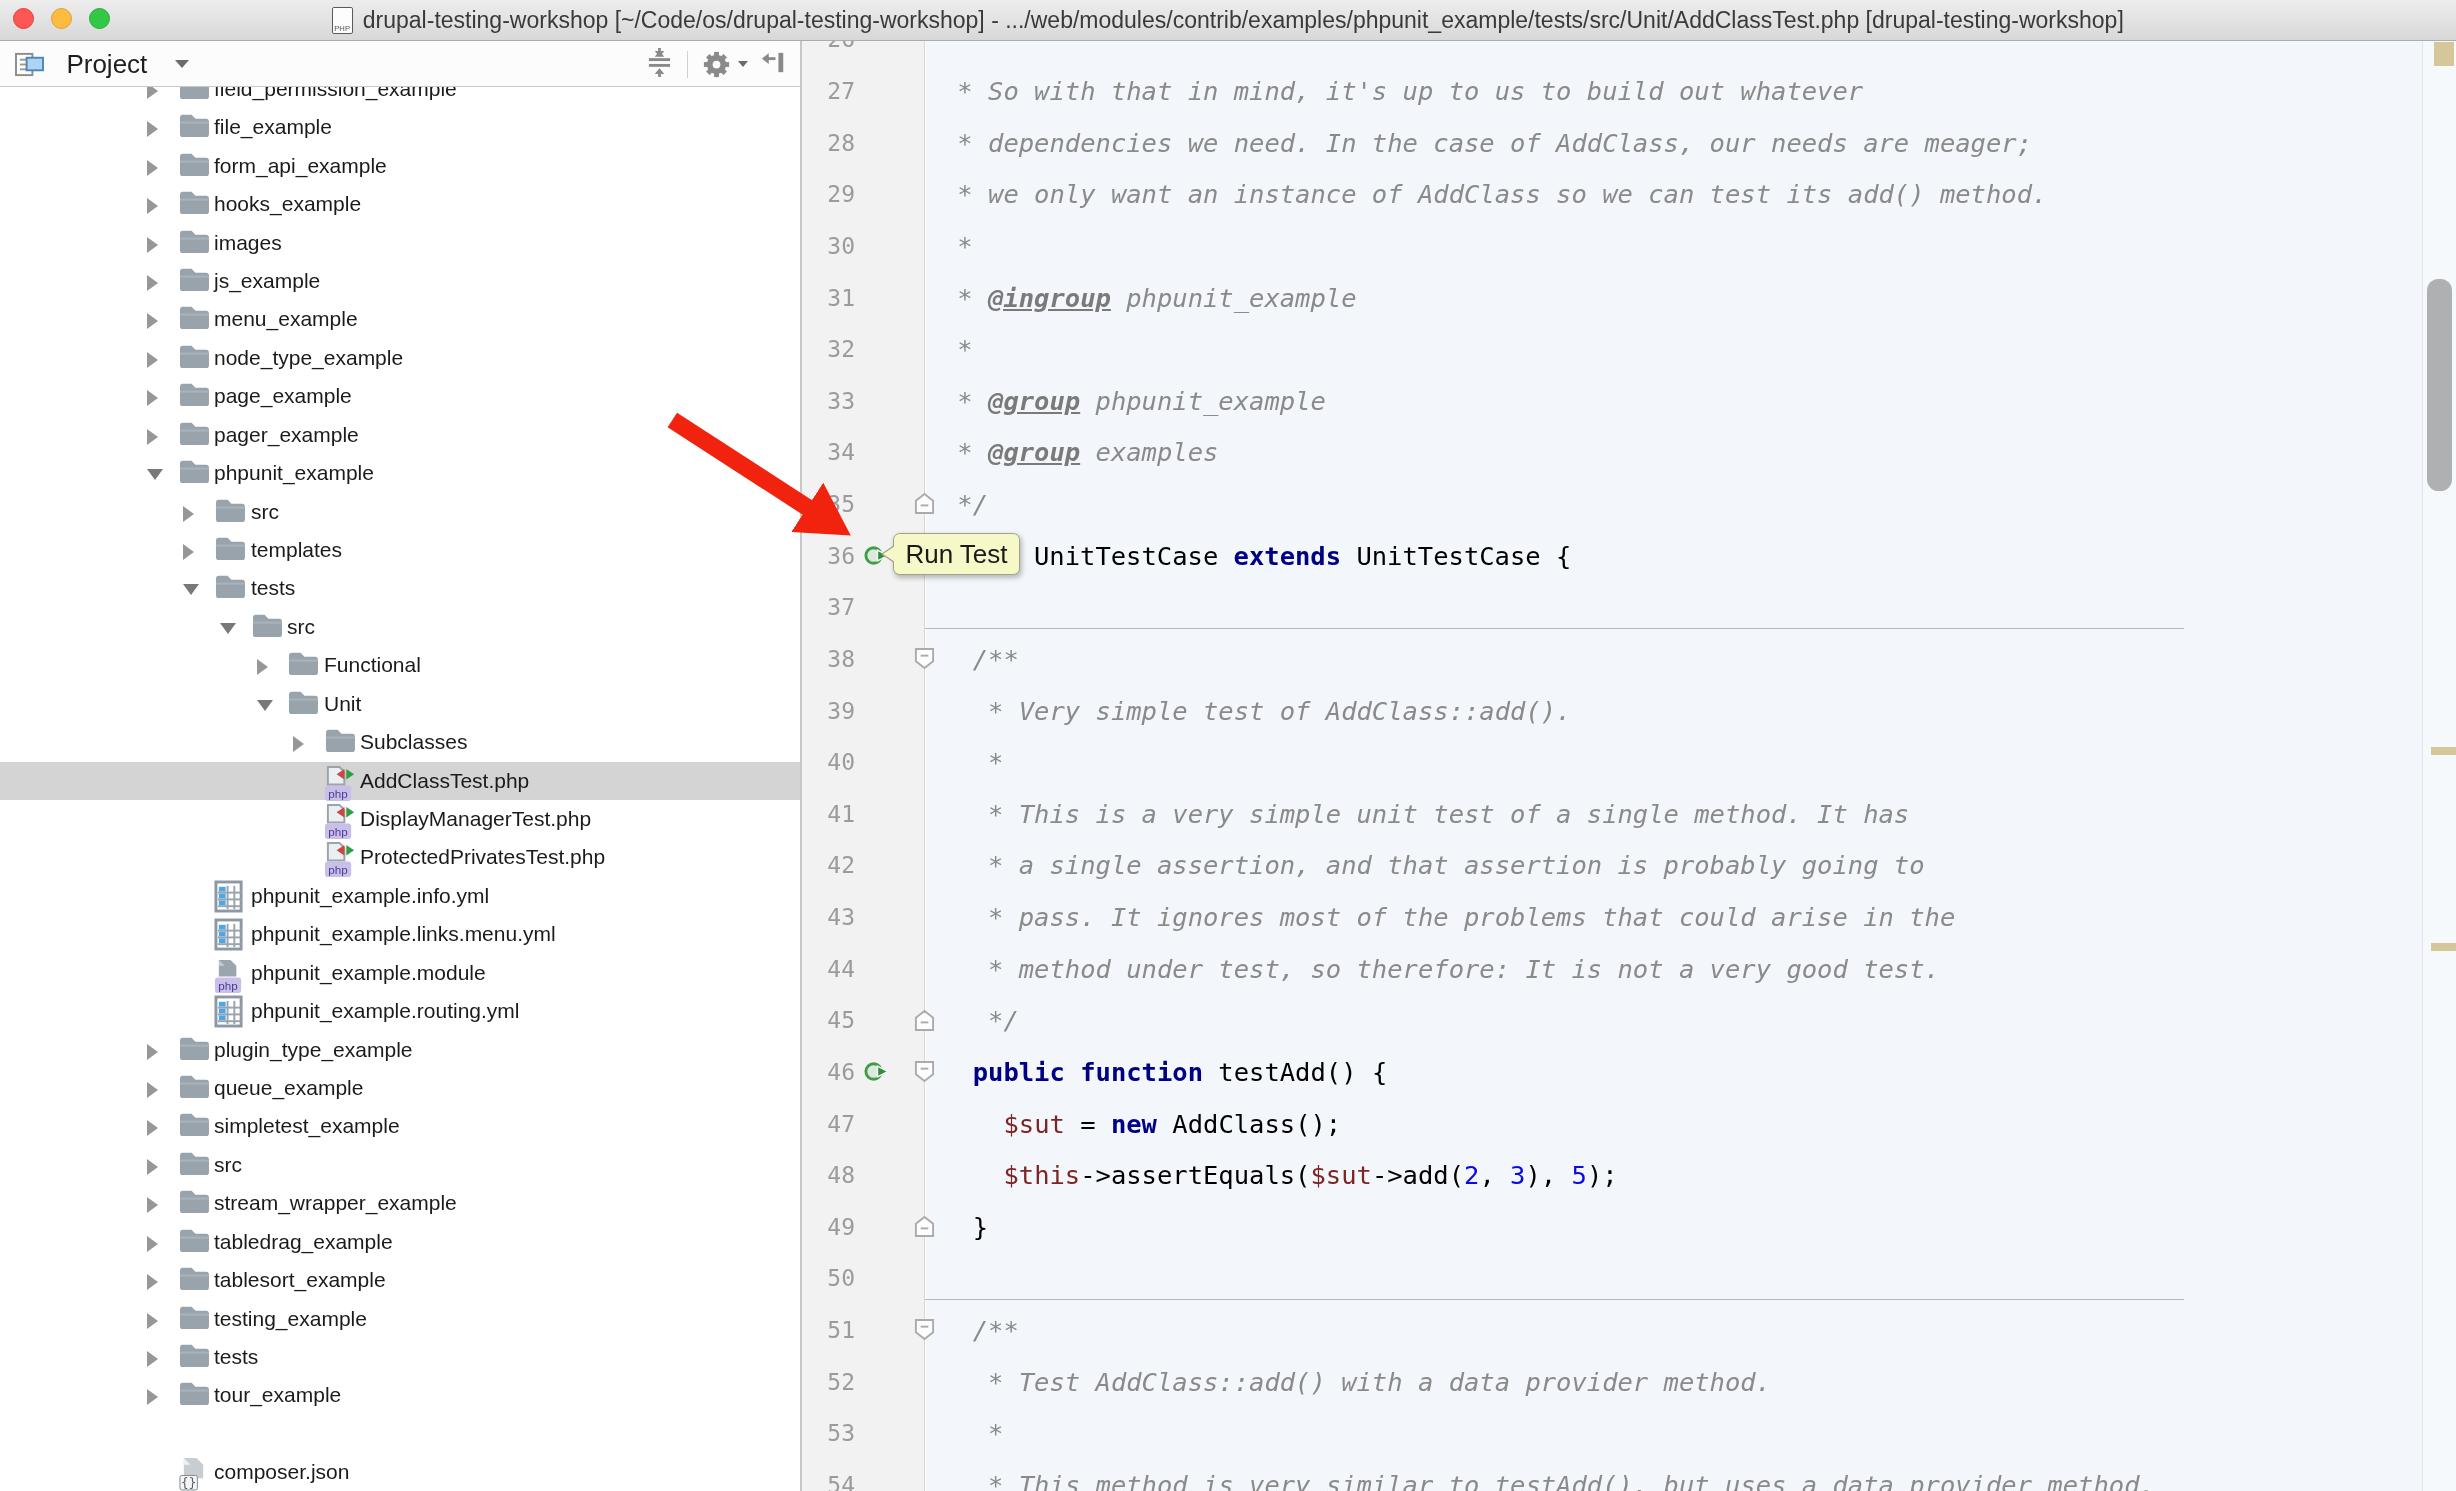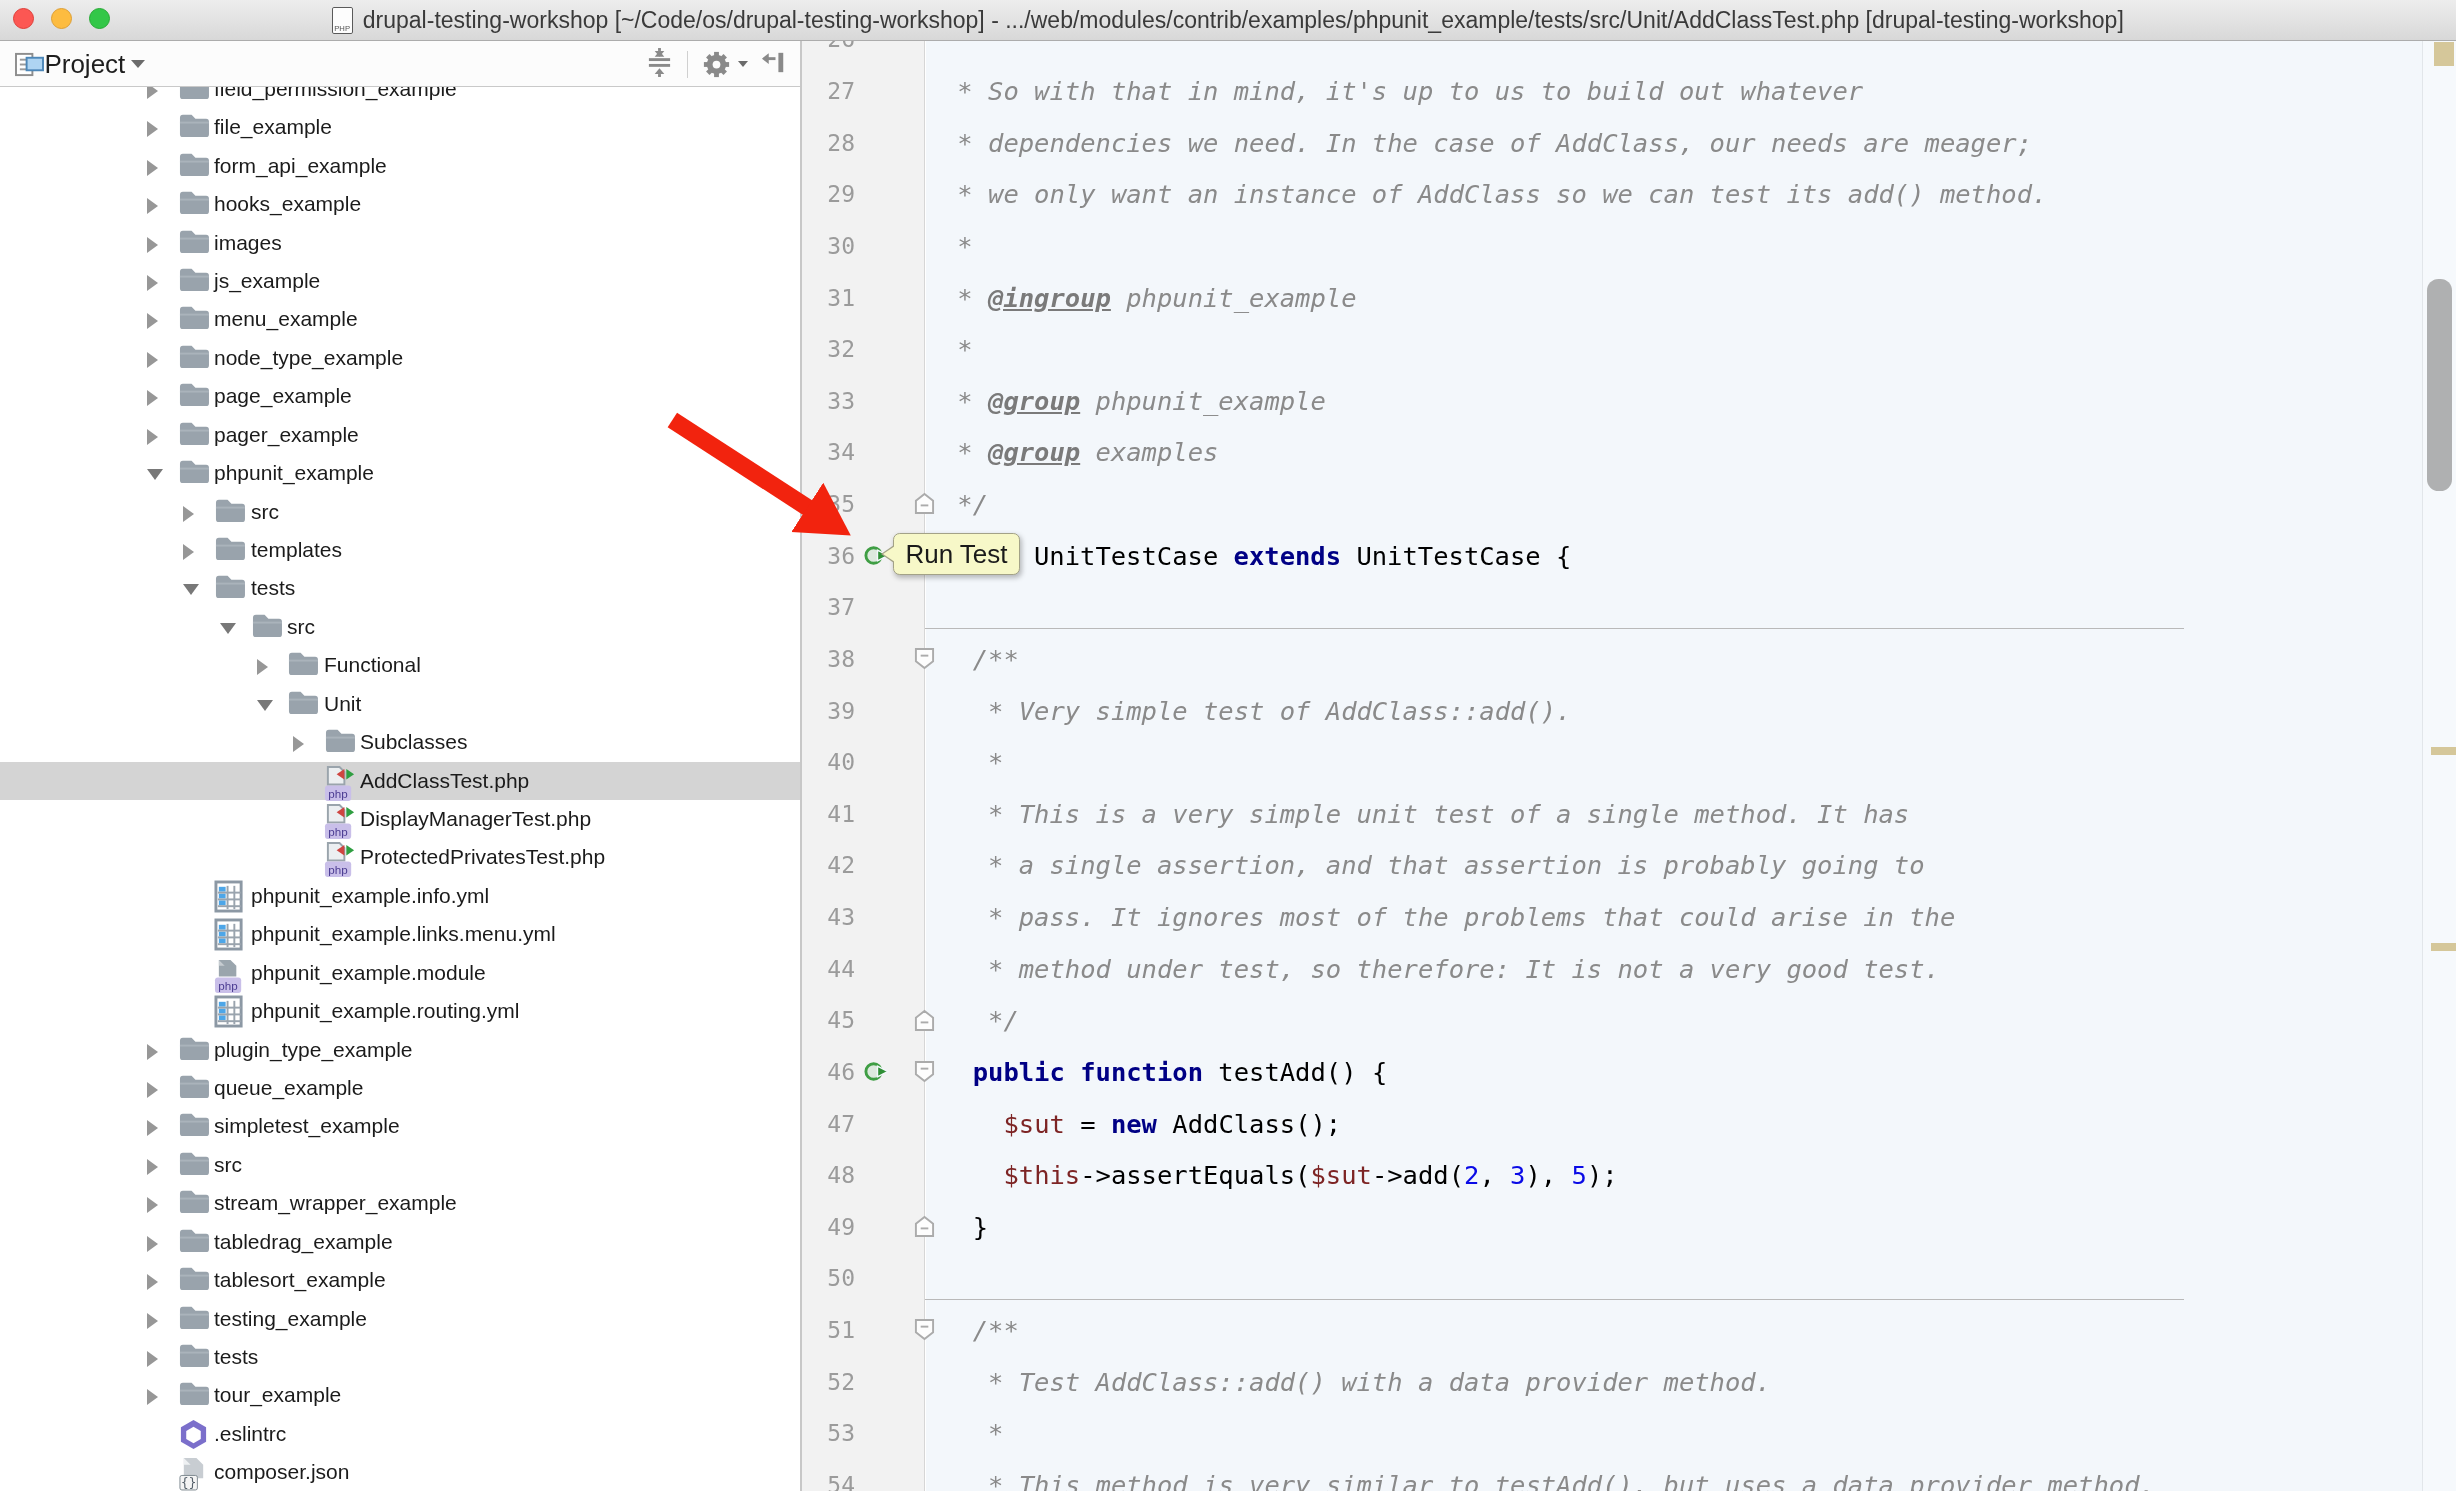--- a/index.html
+++ b/index.html
@@ -19,21 +19,21 @@
   #title-text { font-size:23px; color:#3a3a3a; white-space:nowrap; }
   .doc-ic { width:21px; height:27px; background:#fdfdfd; border:1.9px solid #5a5a5a;
     border-radius:1.9px; position:relative; flex:0 0 auto; }
   .doc-ic:after { content:"PHP"; position:absolute; left:1px; bottom:0px; font-size:7.7px; color:#555; }
 
   
   #panel { position:absolute; left:0; top:41px; width:800px; height:1451px; background:#fff; z-index:20; }
   #panel-border { position:absolute; left:800px; top:41px; width:1.9px; height:1451px; background:#c8c8c8; z-index:25; }
   #panel-header { position:absolute; left:0; top:0; width:800px; height:46px; background:#fcfcfc;
     border-bottom:1px solid #c9c9c9; z-index:10; }
-  #project-btn { position:absolute; left:15.4px; top:7.7px; height:31px; display:flex; align-items:center; gap:0; cursor:default; }
+  #project-btn { position:absolute; left:15.4px; top:7.7px; height:31px; display:flex; align-items:center; gap:22px; cursor:default; }
   #project-title { font-size:26px; color:#1e1e1e; }
   .proj-ic { width:29px; height:27px; position:relative; }
   .caret-down { width:0; height:0; border-left:7.7px solid transparent; border-right:7.7px solid transparent;
     border-top:8.6px solid #6b6b6b; margin-left:5.8px; }
   #panel-tools { position:absolute; right:9.6px; top:7.7px; height:31px; display:flex; align-items:center; gap:13.4px; }
   .tool-sep { width:1px; height:27px; background:#d0d0d0; }
 
   #tree { position:absolute; left:0; top:0; width:800px; height:1451px; }
   .trow { position:absolute; left:0; width:800px; height:38px; }
   .trow.sel { background:#d4d4d4; }
@@ -462,29 +462,20 @@
       </div>
       <div class="trow" style="top: 1335px;">
         <span class="exp collapsed" style="left: 147px;"></span>
         <span class="ticon" style="left: 178px;">
           <svg width="31" height="29" viewBox="0 0 32 30">
             <path d="M2 7 q0-3 3-3 h9 l4 4 h11 q3 0 3 3 v13 q0 3-3 3 H5 q-3 0-3-3 z" fill="#99a3ac"></path>
             <rect x="2" y="11" width="30" height="2" fill="#aab3bb"></rect>
           </svg>
         </span>
         <span class="tlabel" style="left: 214px;">tour_example</span>
-      </div>
-      <div class="trow" style="top: 1374px;">
-        <span class="ticon" style="left: 178px;">
-          <svg width="31" height="33" viewBox="0 0 32 34">
-            <polygon points="16,2 29,9.5 29,24.5 16,32 3,24.5 3,9.5" fill="#7b6fcb"></polygon>
-            <polygon points="16,9 23.5,13.3 23.5,21.7 16,26 8.5,21.7 8.5,13.3" fill="#ffffff"></polygon>
-          </svg>
-        </span>
-        <span class="tlabel" style="left: 214px;">.eslintrc</span>
       </div>
       <div class="trow" style="top: 1412px;">
         <span class="ticon" style="left: 178px;">
           <svg width="31" height="35" viewBox="0 0 32 36">
             <path d="M6 2 h13 l7 7 v14 h-20 z" fill="#c8cdd2"></path>
             <path d="M6 2 l0 7 7 0 z" fill="#eef0f2"></path>
             <rect x="2" y="20" width="18" height="15" rx="2" fill="#f4f4f4" stroke="#7e8890"></rect>
             <text x="11" y="32" text-anchor="middle" font-size="13" font-family="DejaVu Sans Mono, monospace" fill="#55606a">{}</text>
           </svg>
         </span>

